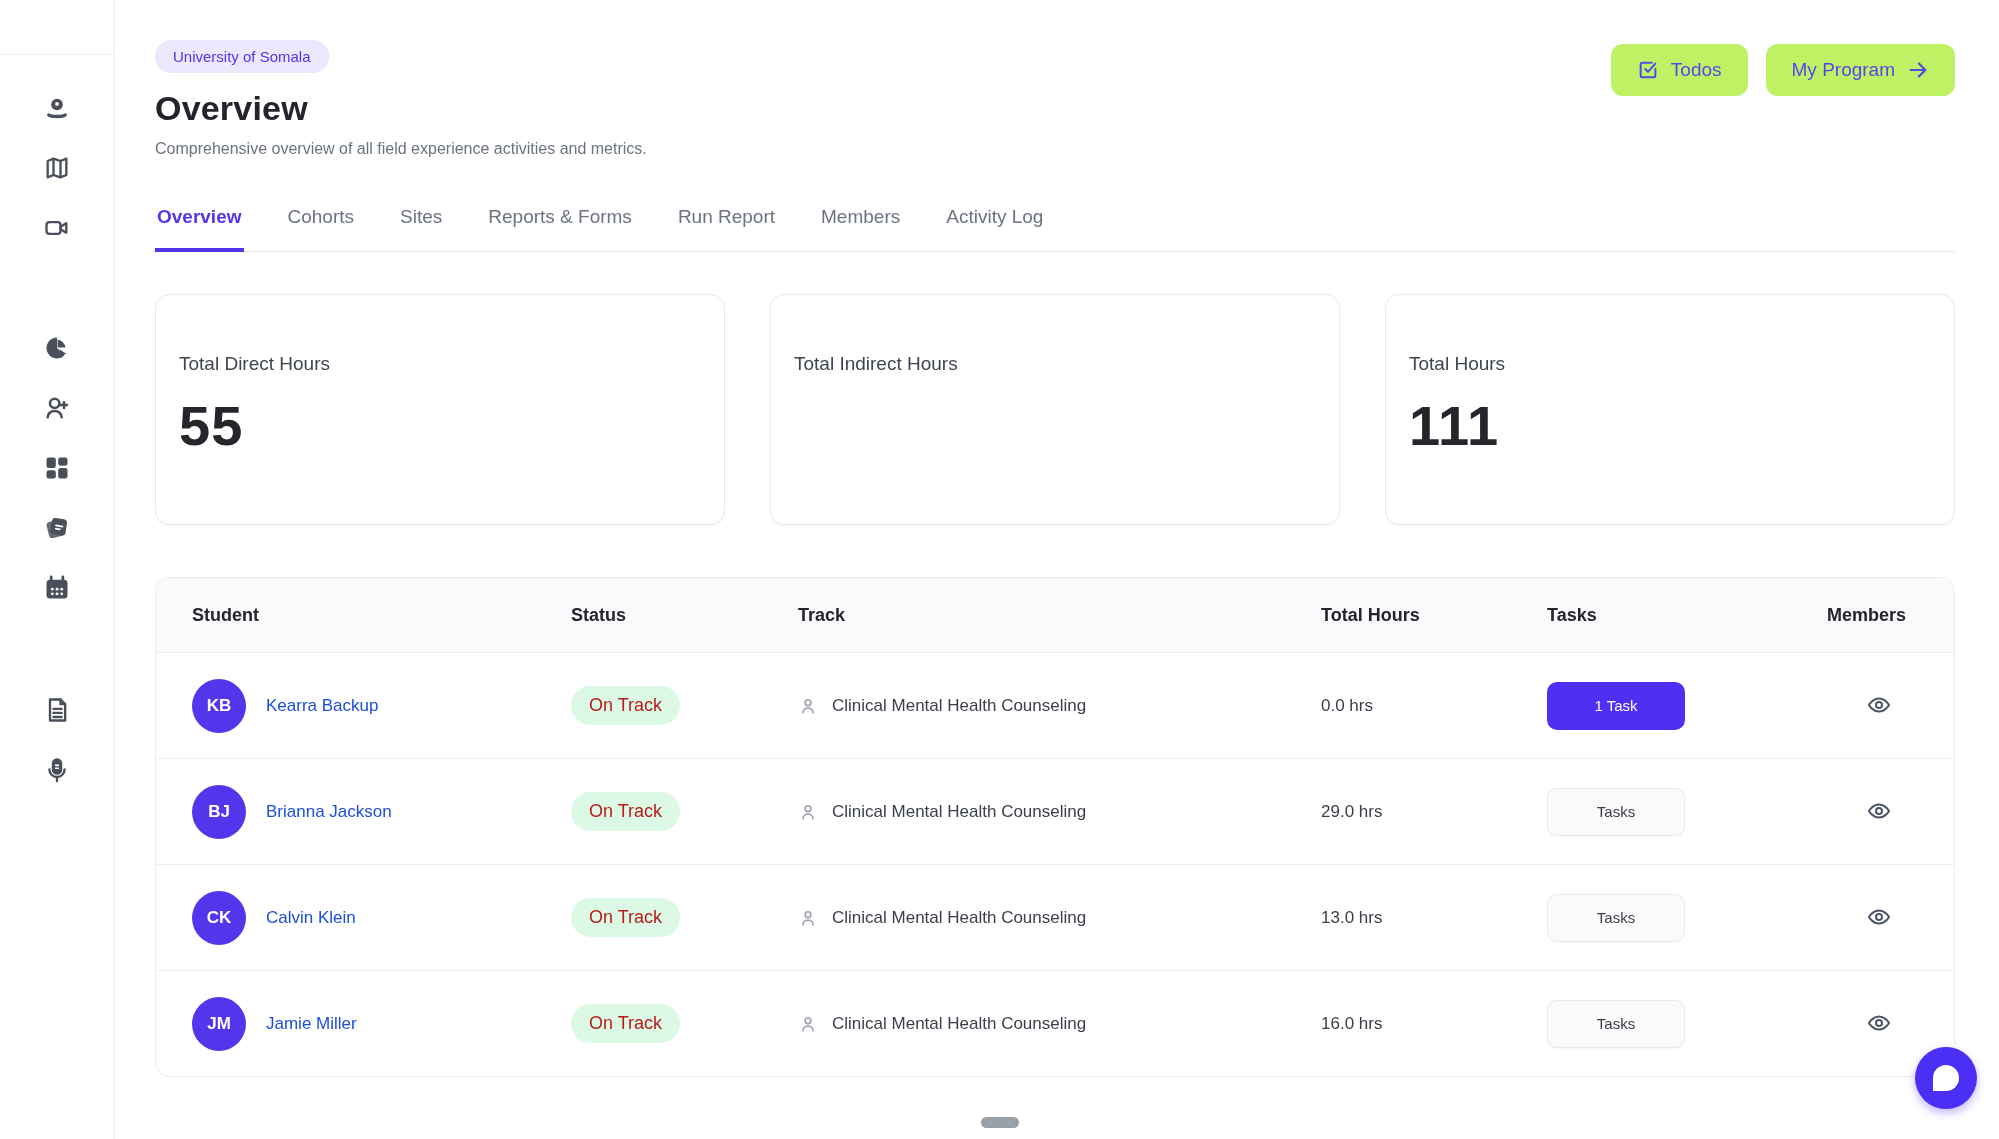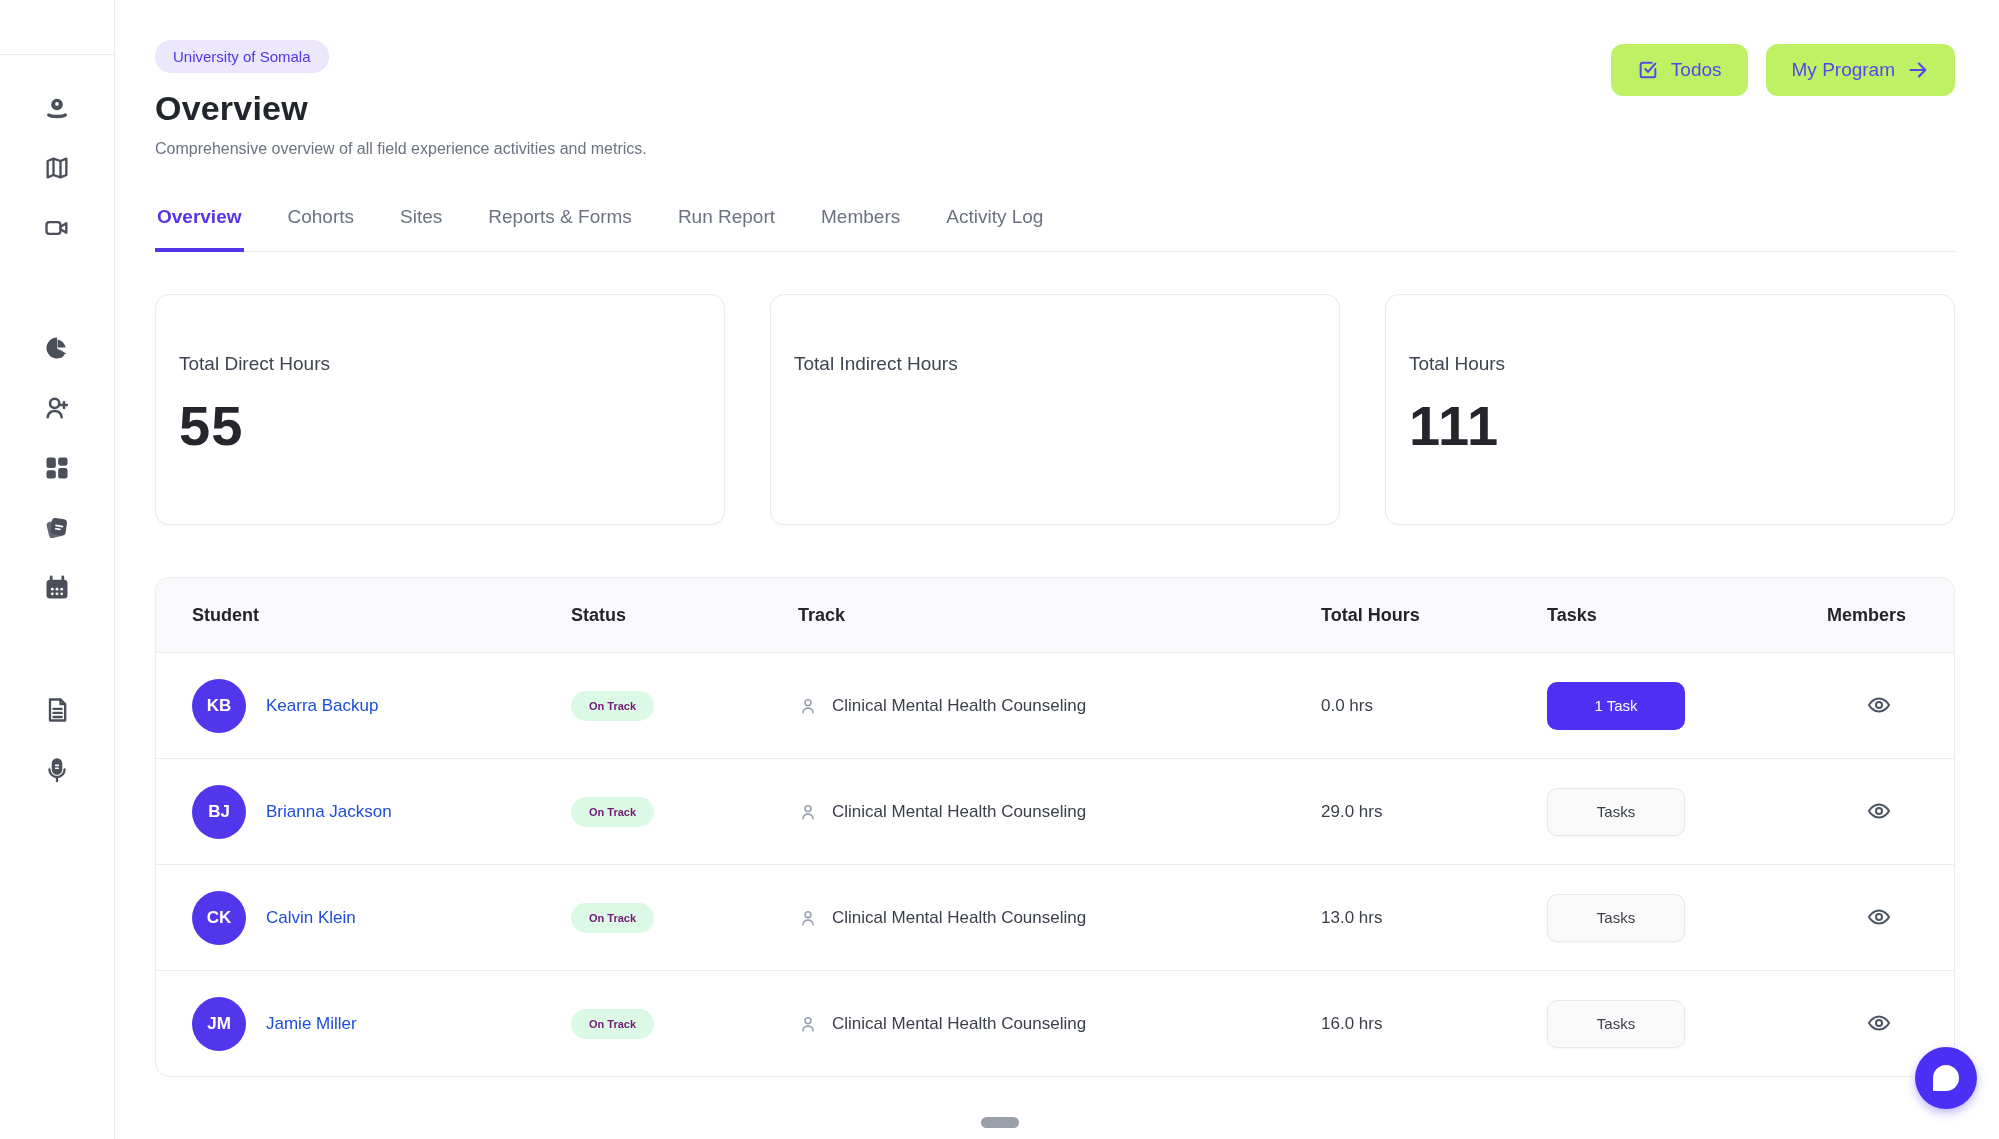--- a/index.html
+++ b/index.html
@@ -60,21 +60,21 @@
   .t-grid { display:grid; grid-template-columns:379px 227px 523px 226px 280px 1fr; align-items:center;
     padding-left:36px; }
   .t-head { height:74px; background:#fafafd; font-size:18px; font-weight:700; color:#23252b; }
   .t-head .th-actions { text-align:right; padding-right:56px; }
   .t-row { height:106px; border-top:1px solid #ededf2; font-size:17px; }
   .cell-student { display:flex; align-items:center; gap:20px; }
   .avatar { width:54px; height:54px; border-radius:50%; background:#5136ec; color:#fff;
     display:flex; align-items:center; justify-content:center; font-size:17px; font-weight:700; flex:none; }
   .s-name { color:#1d4ed8; font-weight:400; }
   .status-pill { display:inline-block; padding:9px 18px; border-radius:999px; background:#dcf9e6;
-    color:#701a75; font-size:11px;font-weight:bold; }
+    color:#b91c1c; font-size:18px; }
   .cell-track { display:flex; align-items:center; gap:14px; color:#3a3f49; }
   .cell-track svg { width:20px; height:20px; color:#9ca3af; flex:none; }
   .cell-hours { color:#3a3f49; }
   .task-btn { border:none; cursor:pointer; border-radius:10px; font-size:15px; padding:0;
     width:138px; height:48px; font-family:"Liberation Sans", sans-serif; }
   .task-btn.primary { background:#4f2ff2; color:#ffffff; font-weight:500; }
   .task-btn.secondary { background:#fafafb; color:#3a3f49; border:1px solid #e8e8ec;
     box-shadow:0 1px 2px rgba(16,24,40,.04); }
   .cell-actions { display:flex; justify-content:flex-end; padding-right:62px; }
   .eye-btn { background:none; border:none; cursor:pointer; color:#4b5563; width:26px; height:26px; }

